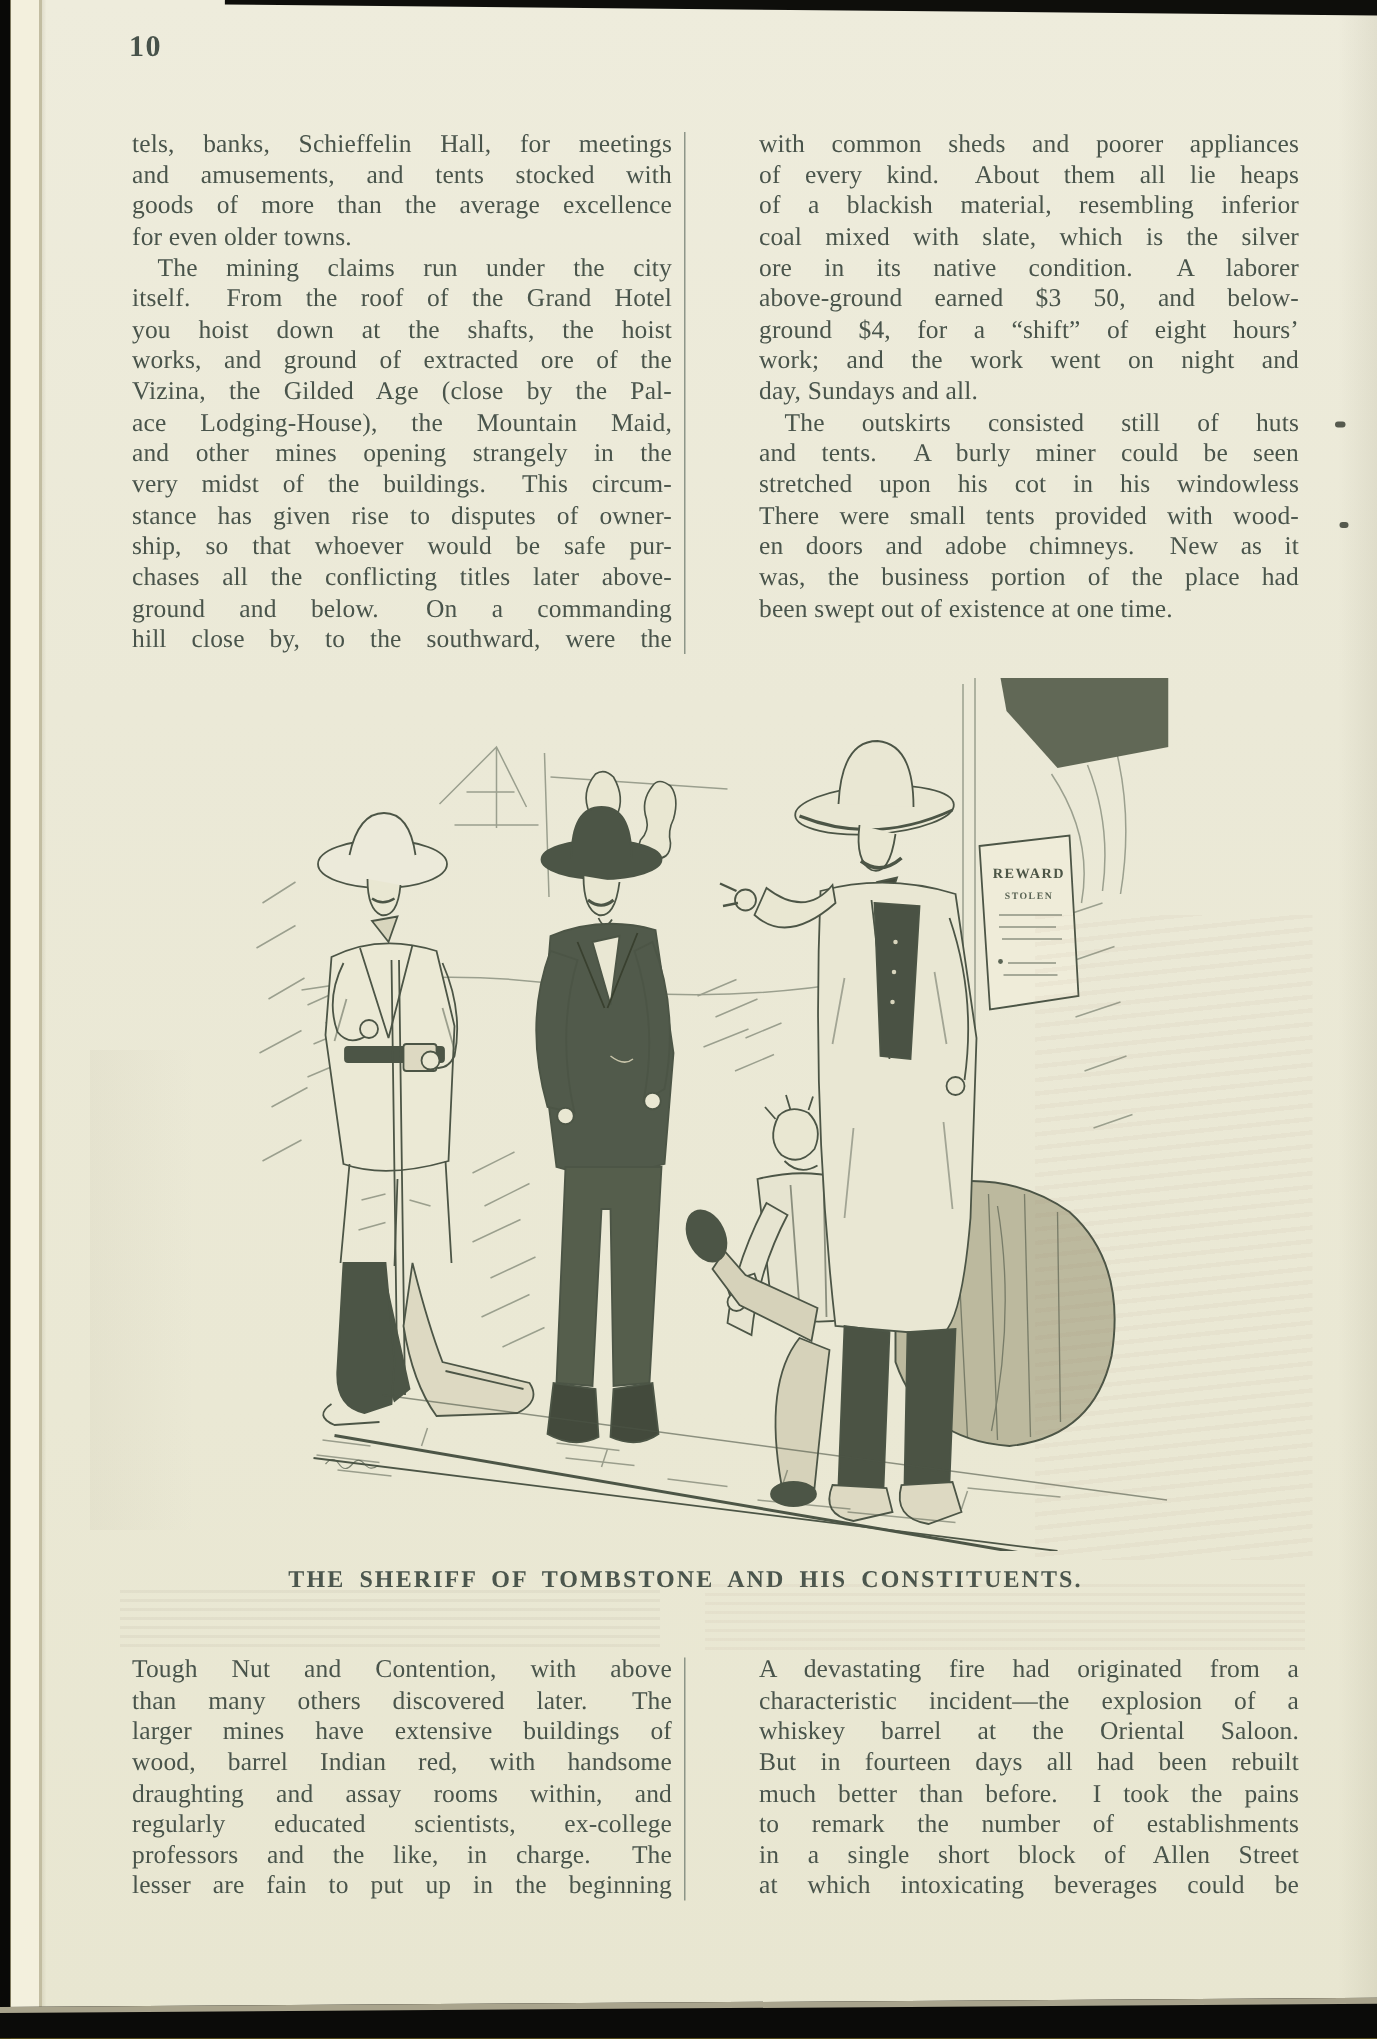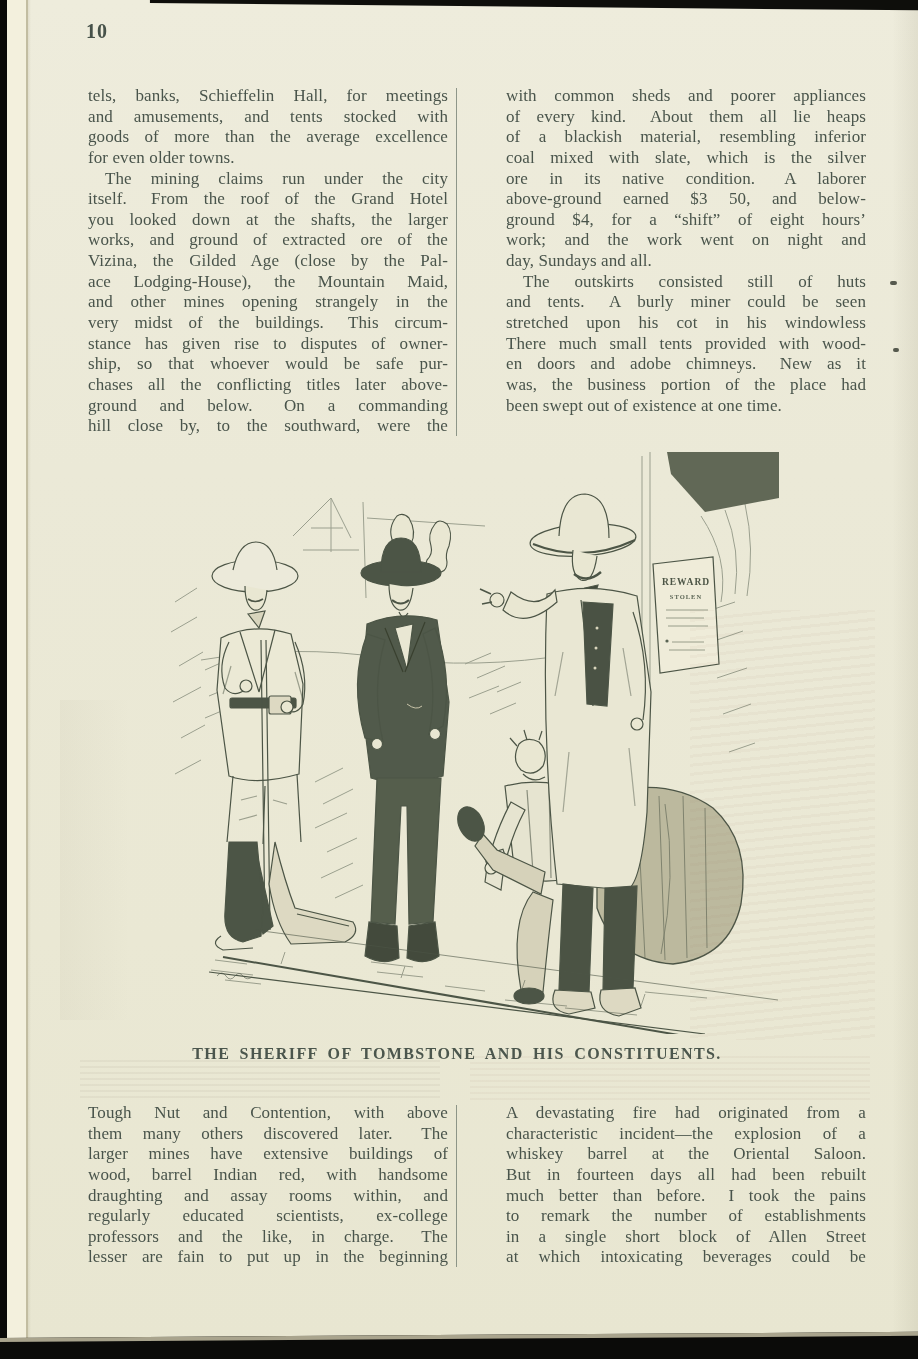--- a/index.html
+++ b/index.html
@@ -62,21 +62,21 @@
 
   <div class="textblock tb-top">
     <div class="col left">
 
     <div class="line">tels, banks, Schieffelin Hall, for meetings</div>
         <div class="line">and amusements, and tents stocked with</div>
         <div class="line">goods of more than the average excellence</div>
         <div class="line end">for even older towns.</div>
         <div class="line open">The mining claims run under the city</div>
         <div class="line">itself.  From the roof of the Grand Hotel</div>
-        <div class="line">you looked down at the shafts, the larger</div>
+        <div class="line">you hoist down at the shafts, the hoist</div>
         <div class="line">works, and ground of extracted ore of the</div>
         <div class="line">Vizina, the Gilded Age (close by the Pal-</div>
         <div class="line">ace Lodging-House), the Mountain Maid,</div>
         <div class="line">and other mines opening strangely in the</div>
         <div class="line">very midst of the buildings.  This circum-</div>
         <div class="line">stance has given rise to disputes of owner-</div>
         <div class="line">ship, so that whoever would be safe pur-</div>
         <div class="line">chases all the conflicting titles later above-</div>
         <div class="line">ground and below.  On a commanding</div>
         <div class="line">hill close by, to the southward, were the</div>
@@ -89,21 +89,21 @@
         <div class="line">of a blackish material, resembling inferior</div>
         <div class="line">coal mixed with slate, which is the silver</div>
         <div class="line">ore in its native condition.  A laborer</div>
         <div class="line">above-ground earned $3 50, and below-</div>
         <div class="line">ground $4, for a “shift” of eight hours’</div>
         <div class="line">work; and the work went on night and</div>
         <div class="line end">day, Sundays and all.</div>
         <div class="line open">The outskirts consisted still of huts</div>
         <div class="line">and tents.  A burly miner could be seen</div>
         <div class="line">stretched upon his cot in his windowless</div>
-        <div class="line">There much small tents provided with wood-</div>
+        <div class="line">There were small tents provided with wood-</div>
         <div class="line">en doors and adobe chimneys.  New as it</div>
         <div class="line">was, the business portion of the place had</div>
         <div class="line end">been swept out of existence at one time.</div>
       </div>
   </div>
 
   <svg class="illustration" viewBox="0 0 634 582" xmlns="http://www.w3.org/2000/svg">
     <g stroke="#5a6454" stroke-width="1" fill="none" opacity="0.55">
       <path d="M148 84 L186 46 L206 86 M186 46 L186 100 M158 98 L214 98 M166 76 L198 76"></path>
       <path d="M218 50 L221 146 M222 66 L340 74"></path>
@@ -236,21 +236,21 @@
       <path d="M72 524 q5 -6 9 0 q4 6 9 0 q4 -5 8 0 q4 5 9 1" stroke-width="0.8" opacity="0.7"></path>
     </g>
   </svg>
 
   <div class="caption">THE SHERIFF OF TOMBSTONE AND HIS CONSTITUENTS.</div>
 
   <div class="textblock tb-bottom">
     <div class="col left">
 
     <div class="line">Tough Nut and Contention, with above</div>
-        <div class="line">them many others discovered later.  The</div>
+        <div class="line">than many others discovered later.  The</div>
         <div class="line">larger mines have extensive buildings of</div>
         <div class="line">wood, barrel Indian red, with handsome</div>
         <div class="line">draughting and assay rooms within, and</div>
         <div class="line">regularly educated scientists, ex-college</div>
         <div class="line">professors and the like, in charge.  The</div>
         <div class="line">lesser are fain to put up in the beginning</div>
       </div>
     <div class="rule"></div>
     <div class="col right">
 

